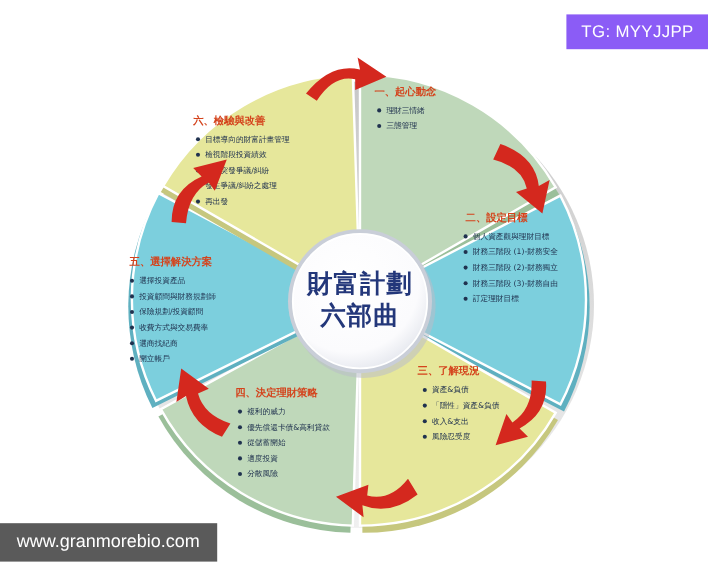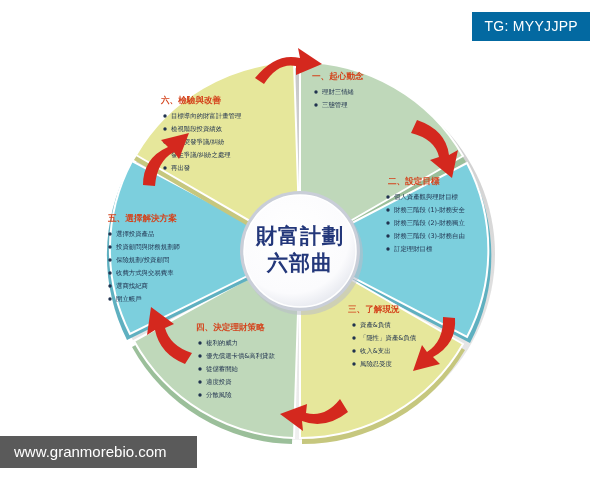--- a/index.html
+++ b/index.html
@@ -7,32 +7,32 @@
     width:600px;height:480px;
     background:#ffffff;
     font-family:"DejaVu Sans","Liberation Sans",sans-serif;
     overflow:hidden;position:relative;
   }
   #stage{position:absolute;left:0;top:0;width:600px;height:480px;}
   svg{position:absolute;left:0;top:0;}
 
   .badge-tg{
     position:absolute;right:10px;top:12px;
-    background:#0369a1;color:#fff;
+    background:#8b5cf6;color:#fff;
     font-size:14px;line-height:1;
     padding:7px 12px 8px 12px;
     letter-spacing:.3px;
     white-space:nowrap;
     font-family:"Liberation Sans",sans-serif;
   }
   .badge-wm{
     position:absolute;left:0;bottom:12px;
     background:#5a5a5a;color:#fff;
     font-size:15px;line-height:1;
-    padding:8px 30px 9px 14px;
+    padding:8px 14px 9px 14px;
     white-space:nowrap;
     font-family:"Liberation Sans",sans-serif;
   }
 
   .seg-title{
     font-weight:bold;
     fill:#d4431c;
     font-size:8.6px;
     font-family:"DejaVu Sans","Liberation Sans",sans-serif;
   }

